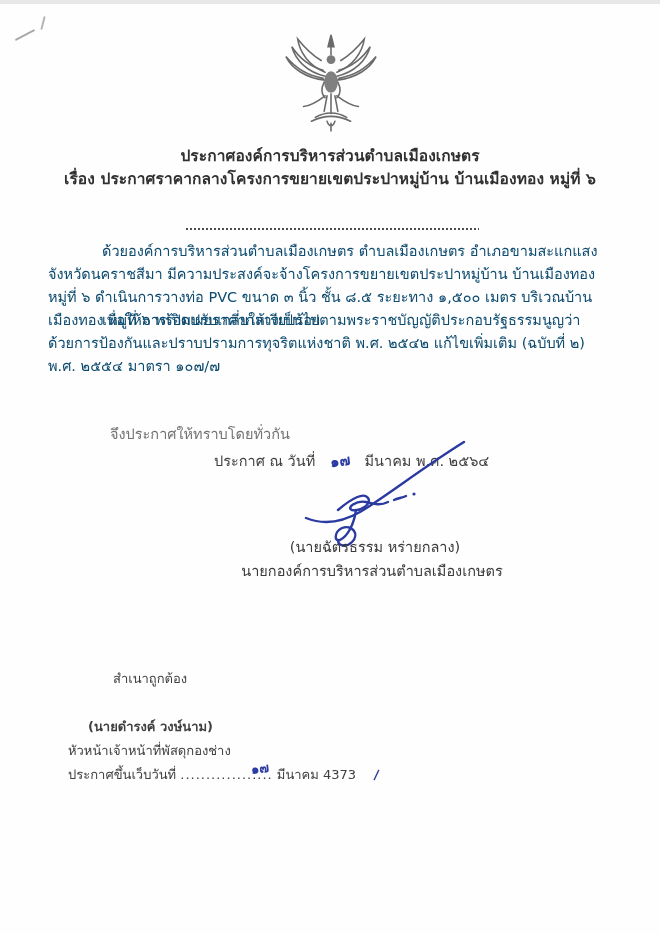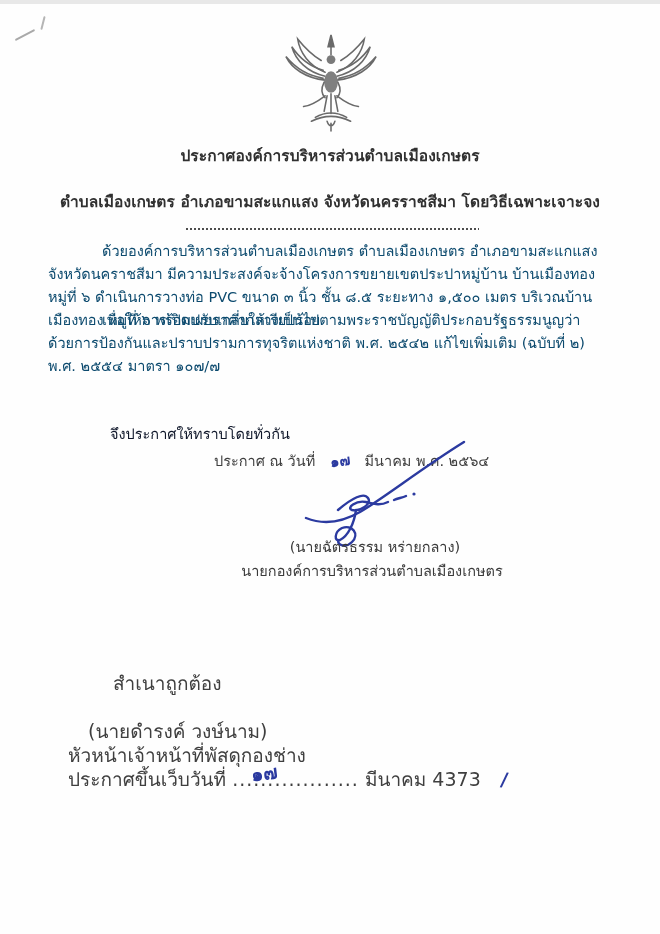--- a/index.html
+++ b/index.html
@@ -34,36 +34,36 @@
   }
 
   .para{
     left:48px;width:552px;
     font-size:14.5px;line-height:23px;color:#0c4a6e;
     text-indent:54px;
   }
   .p1{top:236px;}
   .p2{top:305px;}
   .p3{top:351px;}
-  .closing{left:110px;top:418px;font-size:14.5px;color:#0f172a;}
+  .closing{left:110px;top:418px;font-size:14.5px;color:#737373;}
 
   .date-line{left:214px;top:445px;font-size:14.5px;color:#3f3f3f;white-space:nowrap;}
   .hand{color:#2b3aa0;font-weight:bold;display:inline-block;transform:rotate(-7deg);}
   .date-day{margin:0 10px;}
 
   .sig-svg{left:298px;top:436px;width:172px;height:110px;}
 
   .signer{width:660px;text-align:center;font-size:14.5px;color:#3a3a3a;}
   .signer-name{top:531px;left:45px;}
   .signer-title{top:555px;left:42px;}
 
-  .cert{font-size:19px;color:#3f3f3f;white-space:nowrap;}
+  .cert{font-size:13px;color:#3f3f3f;white-space:nowrap;}
   .cert-label{left:113px;top:664px;}
   .cert-sig{left:96px;top:688px;}
-  .cert-name{left:88px;top:712px;}
+  .cert-name{left:88px;top:712px;font-weight:bold;}
   .cert-title{left:68px;top:736px;text-align:right;}
   .cert-web{left:68px;top:760px;}
   .cert-by{left:68px;top:784px;}
 
   .dots{letter-spacing:1px;color:#3f3f3f;}
   .web-day{position:absolute;left:183px;top:-6px;}
   .blue-slash{color:#2b3aa0;font-weight:bold;display:inline-block;transform:rotate(8deg);margin-left:14px;}
 </style>
 </head>
 <body>
@@ -94,21 +94,21 @@
 
       <path d="M44 66 C36 72 30 76 22 77 M56 66 C64 72 70 76 78 77"></path>
 
       <path d="M50 64 L50 84 M46 66 L43 82 M54 66 L57 82"></path>
       <path d="M34 88 C44 82 56 82 66 88 M30 92 C44 85 56 85 70 92"></path>
       <path d="M46 92 C48 98 52 98 54 92 M50 94 L50 102"></path>
     </g>
   </svg>
 
   <div class="abs hdr hdr1">ประกาศองค์การบริหารส่วนตำบลเมืองเกษตร</div>
-  <div class="abs hdr hdr3">ตำบลเมืองเกษตร  อำเภอขามสะแกแสง จังหวัดนครราชสีมา โดยวิธีเฉพาะเจาะจง</div>
+  <div class="abs hdr hdr2">เรื่อง ประกาศราคากลางโครงการขยายเขตประปาหมู่บ้าน  บ้านเมืองทอง  หมู่ที่ ๖</div>
 
   <div class="abs dotted-sep"></div>
 
   <div class="abs para p1">ด้วยองค์การบริหารส่วนตำบลเมืองเกษตร  ตำบลเมืองเกษตร  อำเภอขามสะแกแสง  จังหวัดนคราชสีมา มีความประสงค์จะจ้างโครงการขยายเขตประปาหมู่บ้าน  บ้านเมืองทอง หมู่ที่ ๖   ดำเนินการวางท่อ PVC ขนาด ๓ นิ้ว ชั้น ๘.๕ ระยะทาง ๑,๕๐๐ เมตร บริเวณบ้านเมืองทอง หมู่ที่ ๖ พร้อมปรับเกลี่ยให้เรียบร้อย</div>
   <div class="abs para p2">เพื่อให้การเปิดเผยราคากลางเป็นไปตามพระราชบัญญัติประกอบรัฐธรรมนูญว่าด้วยการป้องกันและปราบปรามการทุจริตแห่งชาติ พ.ศ. ๒๕๔๒ แก้ไขเพิ่มเติม (ฉบับที่ ๒) พ.ศ. ๒๕๕๔ มาตรา ๑๐๗/๗</div>
   <div class="abs closing">จึงประกาศให้ทราบโดยทั่วกัน</div>
 
   <div class="abs date-line">
     <span>ประกาศ ณ  วันที่</span>
     <span class="hand date-day">๑๗</span>

